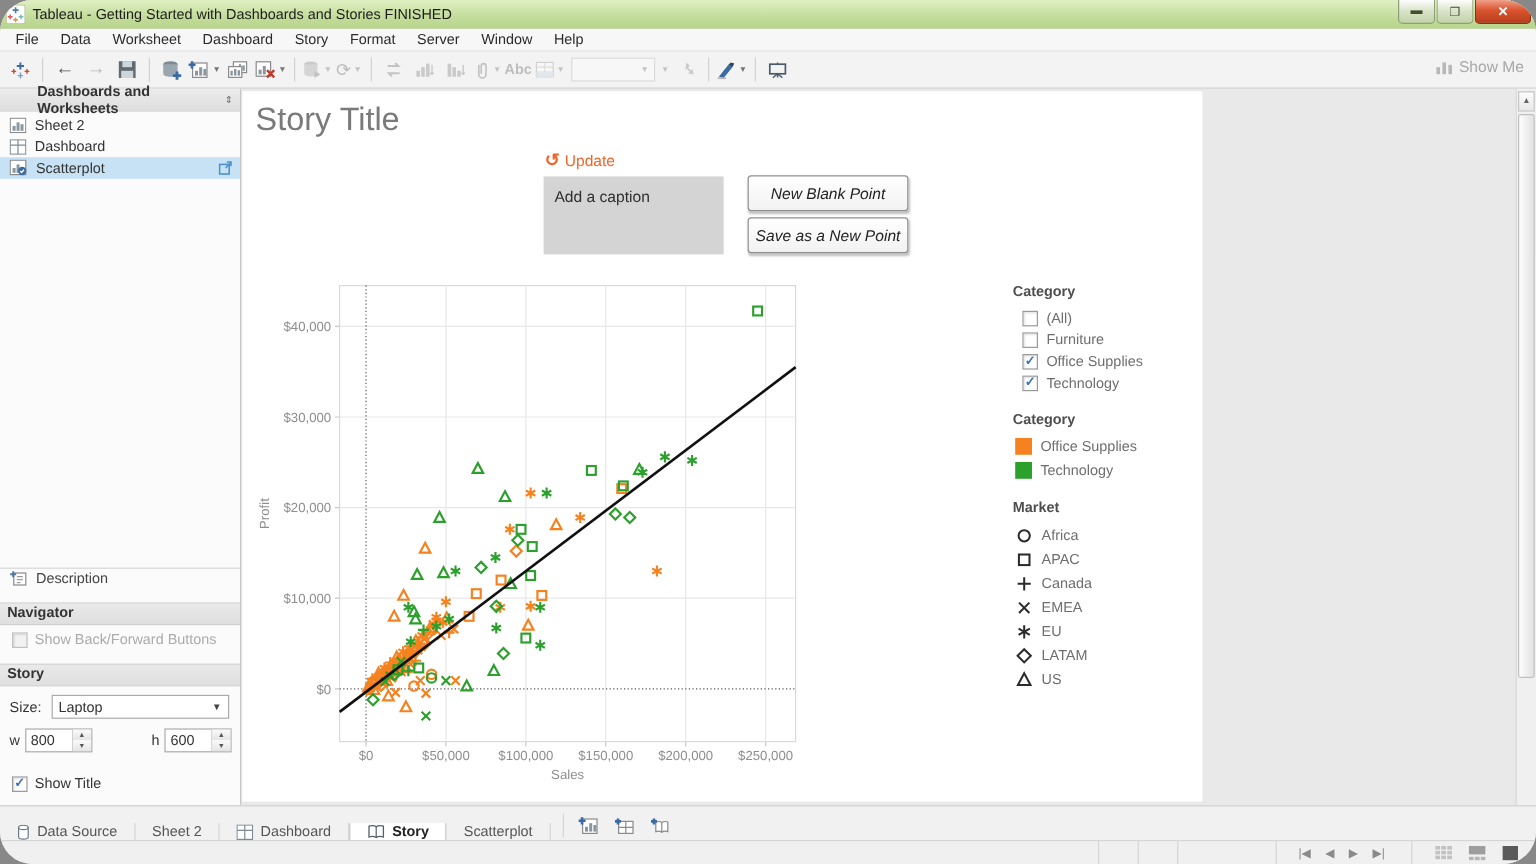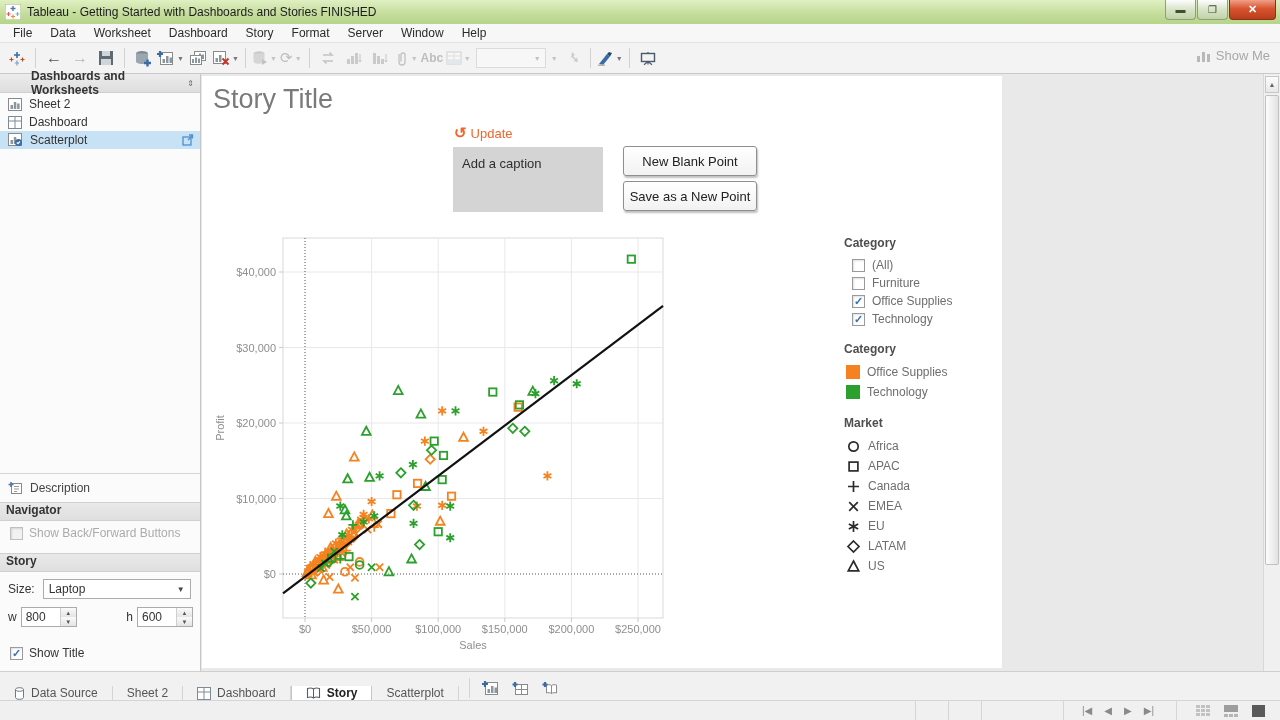--- a/index.html
+++ b/index.html
@@ -1,17 +1,17 @@
 <!DOCTYPE html>
 <html><head>
 <meta charset="utf-8">
 <style>
   html,body{margin:0;padding:0;background:#888;}
   #app{position:relative;width:1280px;height:720px;background:#e9e9e9;overflow:hidden;
-       font-family:"Liberation Sans",sans-serif;font-size:12px;color:#333;}
+       font-family:"Liberation Sans",sans-serif;font-size:12px;color:#333;border-radius:27px;}
   
   .titlebar{position:absolute;left:0;top:0;width:1280px;height:24px;
     background:linear-gradient(#dff0c2,#c3dc9a 60%,#b6d48b);border-bottom:1px solid #9ab077;
     display:flex;align-items:center;}
   .titlebar .app-icon{width:16px;height:16px;margin:0 6px 0 5px;flex:0 0 auto;}
   .titlebar .title-text{font-size:12px;color:#1c1c1c;}
   .winbtns{position:absolute;right:4px;top:0;display:flex;}
   .winbtn{width:29px;height:19px;border:1px solid #8f9f78;border-top:none;
     background:linear-gradient(#fdfdfd,#d8e3c8 50%,#c2d3a8);display:flex;align-items:center;justify-content:center;
     font-size:10px;color:#40502c;border-radius:0 0 4px 4px;margin-left:1px;cursor:default;}
@@ -42,21 +42,21 @@
   .sb-header{position:absolute;left:0;top:0;width:100%;height:19px;
     background:linear-gradient(#ececec,#dedede);border-bottom:1px solid #cfcfcf;
     display:flex;align-items:center;justify-content:space-between;box-sizing:border-box;padding:0 6px;}
   .sb-header .hdr-label{font-weight:bold;font-size:12px;color:#333;padding-left:25px;}
   .sb-sheetlist{position:absolute;left:0;top:21px;width:100%;}
   .sb-row{height:18px;display:flex;align-items:center;padding-left:8px;position:relative;}
   .sb-row .lbl{margin-left:7px;color:#333;}
   .sb-row.selected{background:#c7e2f5;}
   .sb-row .openlink{position:absolute;right:6px;top:3px;}
   .sb-divider{position:absolute;left:0;top:399px;width:100%;border-top:1px solid #d6d6d6;}
-  .sb-desc{position:absolute;left:0;top:401px;width:100%;height:25px;display:flex;align-items:center;padding-left:8px;box-sizing:border-box;}
+  .sb-desc{position:absolute;left:0;top:401px;width:100%;height:25px;display:flex;align-items:flex-start;padding-left:8px;box-sizing:border-box;}
   .sb-desc .lbl{margin-left:7px;color:#444;}
   .sb-sec{position:absolute;left:0;width:100%;height:19px;background:linear-gradient(#e9e9e9,#dfdfdf);
     border-top:1px solid #d0d0d0;border-bottom:1px solid #d0d0d0;display:flex;align-items:flex-start;
     padding-left:6px;box-sizing:border-box;font-weight:bold;color:#333;}
   .cbx{width:13px;height:13px;background:#fff;border:1px solid #9a9a9a;
     box-shadow:inset 1px 1px 2px rgba(0,0,0,.12);display:flex;align-items:center;justify-content:center;
     font-size:11px;line-height:11px;color:#3a73b4;font-weight:bold;box-sizing:border-box;flex:0 0 auto;}
   .cbx.disabled{background:#f2f2f2;border-color:#c0c0c0;}
   .sb-navchk{position:absolute;left:10px;top:452px;display:flex;align-items:center;color:#ababab;}
   .sb-navchk .lbl{margin-left:6px;}
@@ -78,21 +78,21 @@
   
   .main{position:absolute;left:202px;top:0;width:1078px;height:597px;background:#e9e9e9;}
   .story-canvas{position:absolute;left:0;top:2px;width:800px;height:592px;background:#fff;}
   .story-title{position:absolute;left:11px;top:8px;font-size:27px;color:#7a7a7a;}
   .update-link{position:absolute;left:252px;top:48px;color:#f1662a;font-size:13px;display:flex;align-items:center;}
   .update-link .uicon{font-size:15px;font-weight:bold;margin-right:4px;}
   .caption-box{position:absolute;left:251px;top:71px;width:150px;height:65px;background:#d4d4d4;
     padding:9px 0 0 9px;box-sizing:border-box;color:#2e2e2e;font-size:13px;}
   .story-btn{position:absolute;left:421px;width:132px;height:28px;background:linear-gradient(#ffffff,#f2f2f2);
     border:1px solid #8f8f8f;border-radius:3px;box-shadow:1px 2px 2px rgba(0,0,0,.25);
-    display:flex;align-items:center;justify-content:center;font-size:13px;color:#222;}
+    display:flex;align-items:center;justify-content:center;font-size:13px;color:#222;font-style:italic;}
   
   .legends{position:absolute;left:628px;top:160px;width:165px;}
   .lg-title{font-weight:bold;color:#4e4e4e;font-size:12px;margin:0 0 6px 14px;}
   .lg-row{display:flex;align-items:center;height:18px;margin-left:22px;color:#6e6e6e;}
   .lg-row .lbl{margin-left:7px;}
   .lg-color .lg-row,.lg-shape .lg-row{height:20px;margin-left:16px;}
   .swatch{width:14px;height:14px;flex:0 0 auto;}
   .lg-gap{height:14px;}
   
   .vscroll{position:absolute;right:0;top:0;width:17px;height:597px;background:#f0f0f0;border-left:1px solid #d8d8d8;box-sizing:border-box;}

